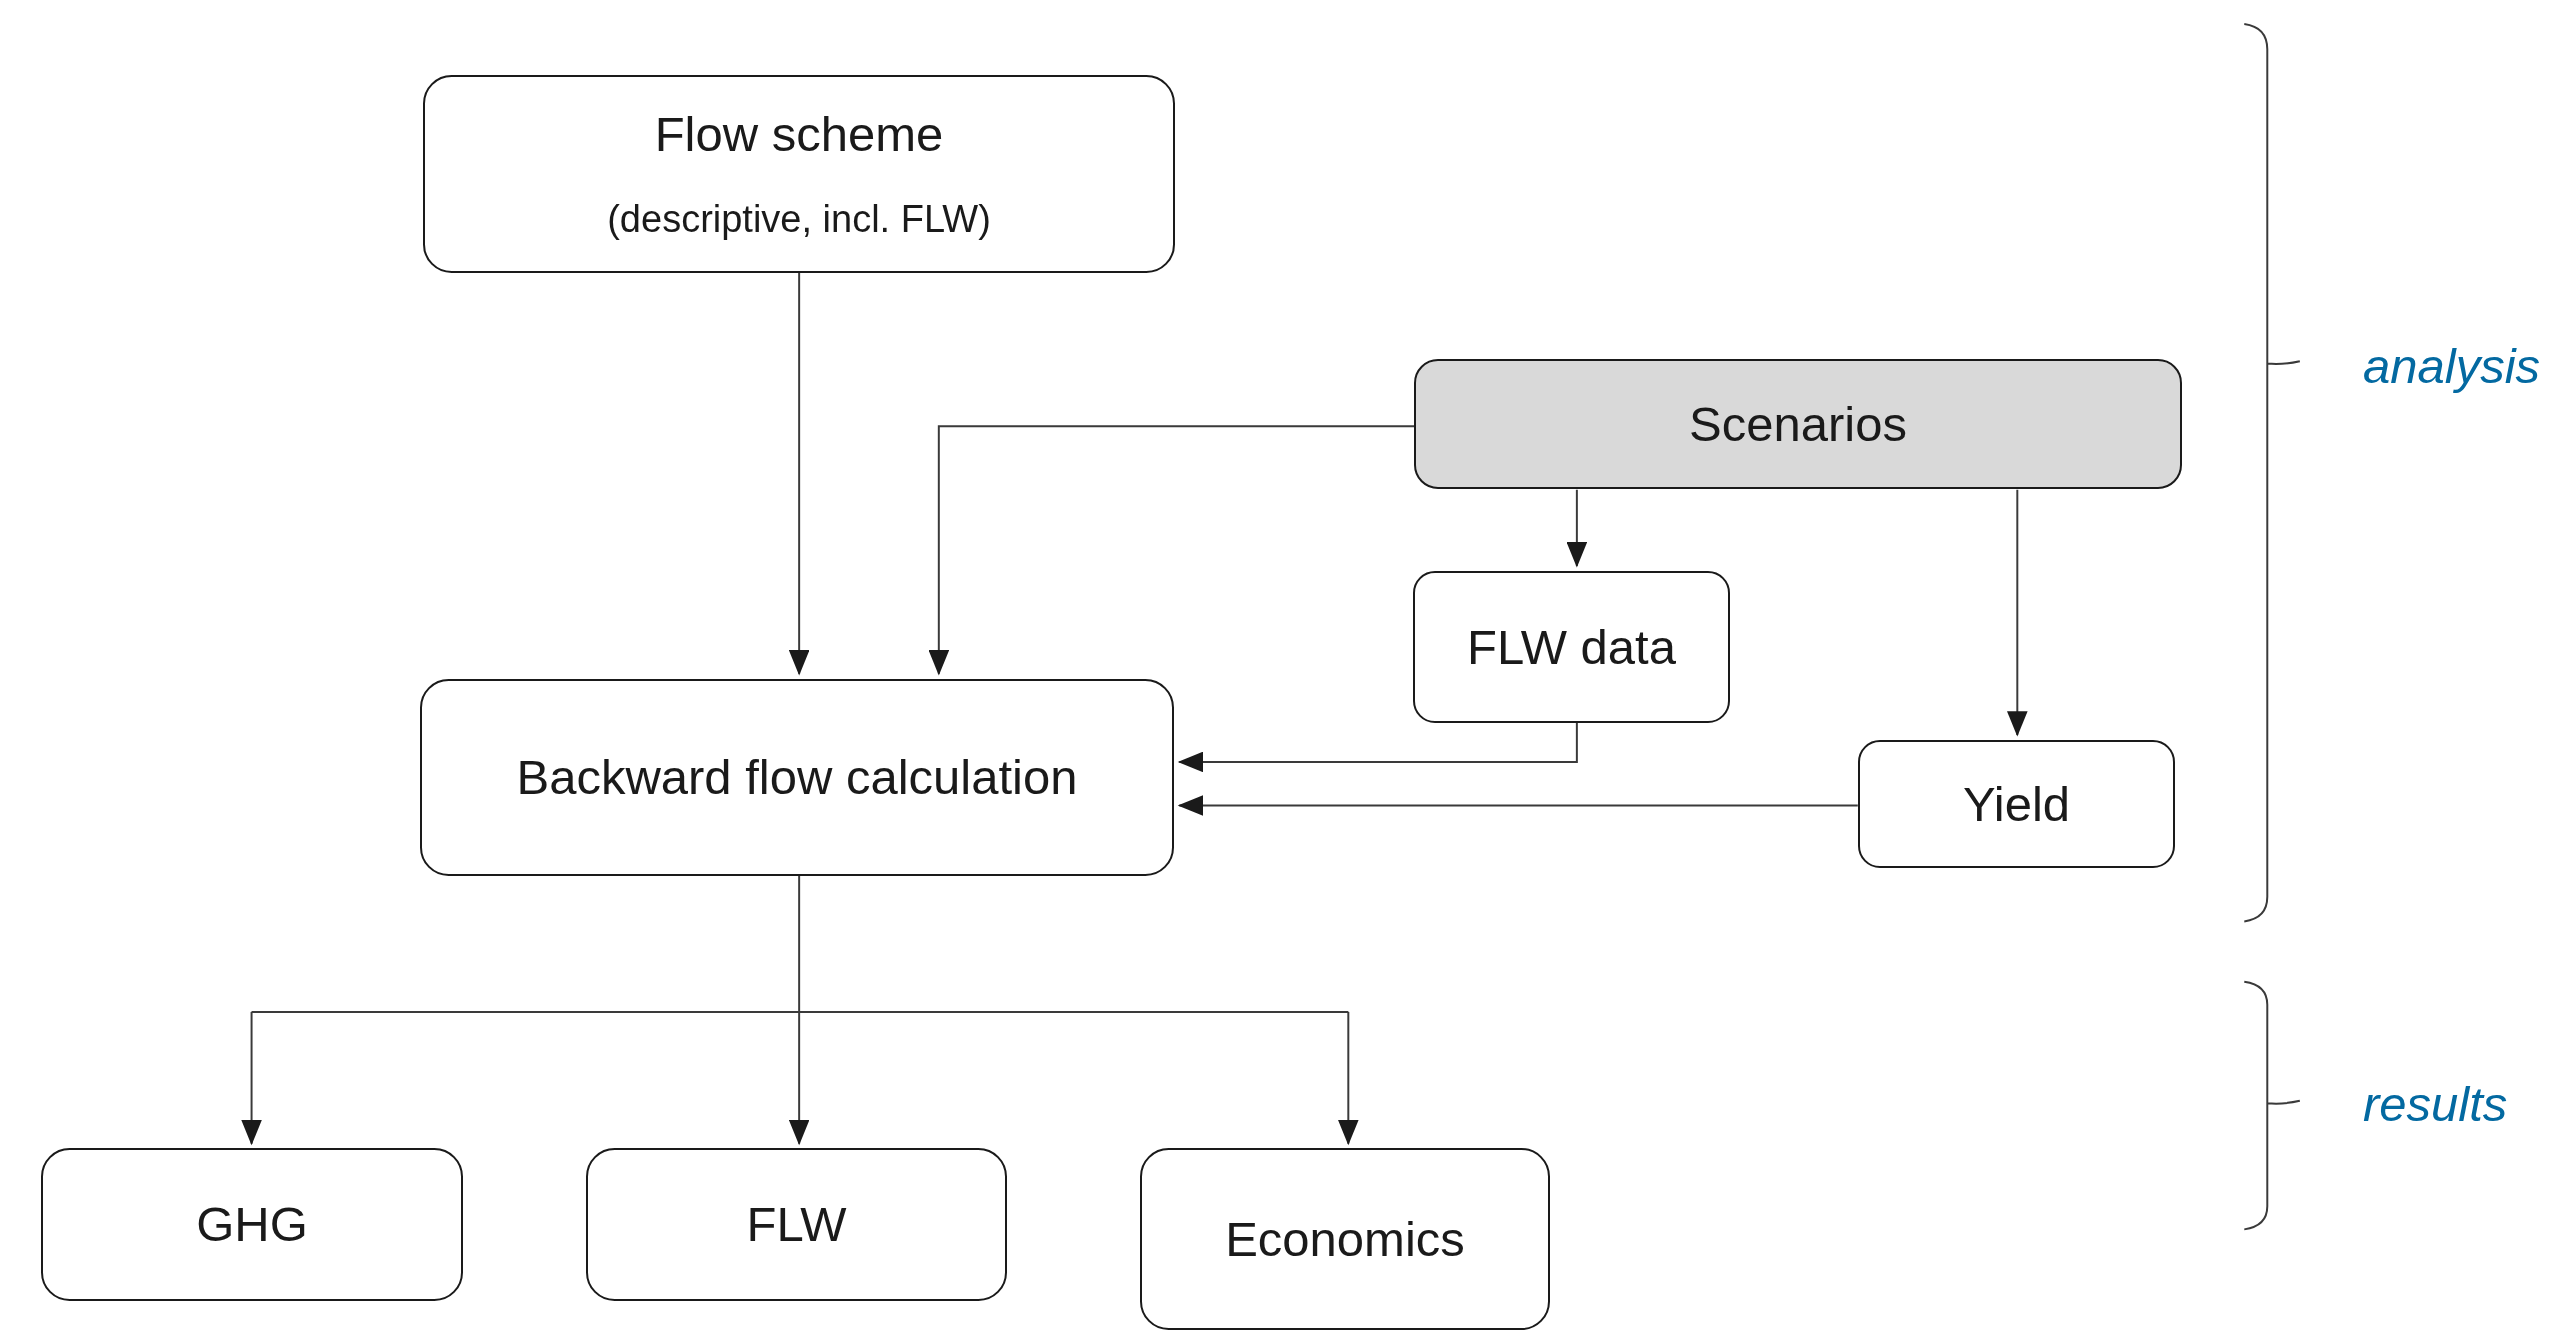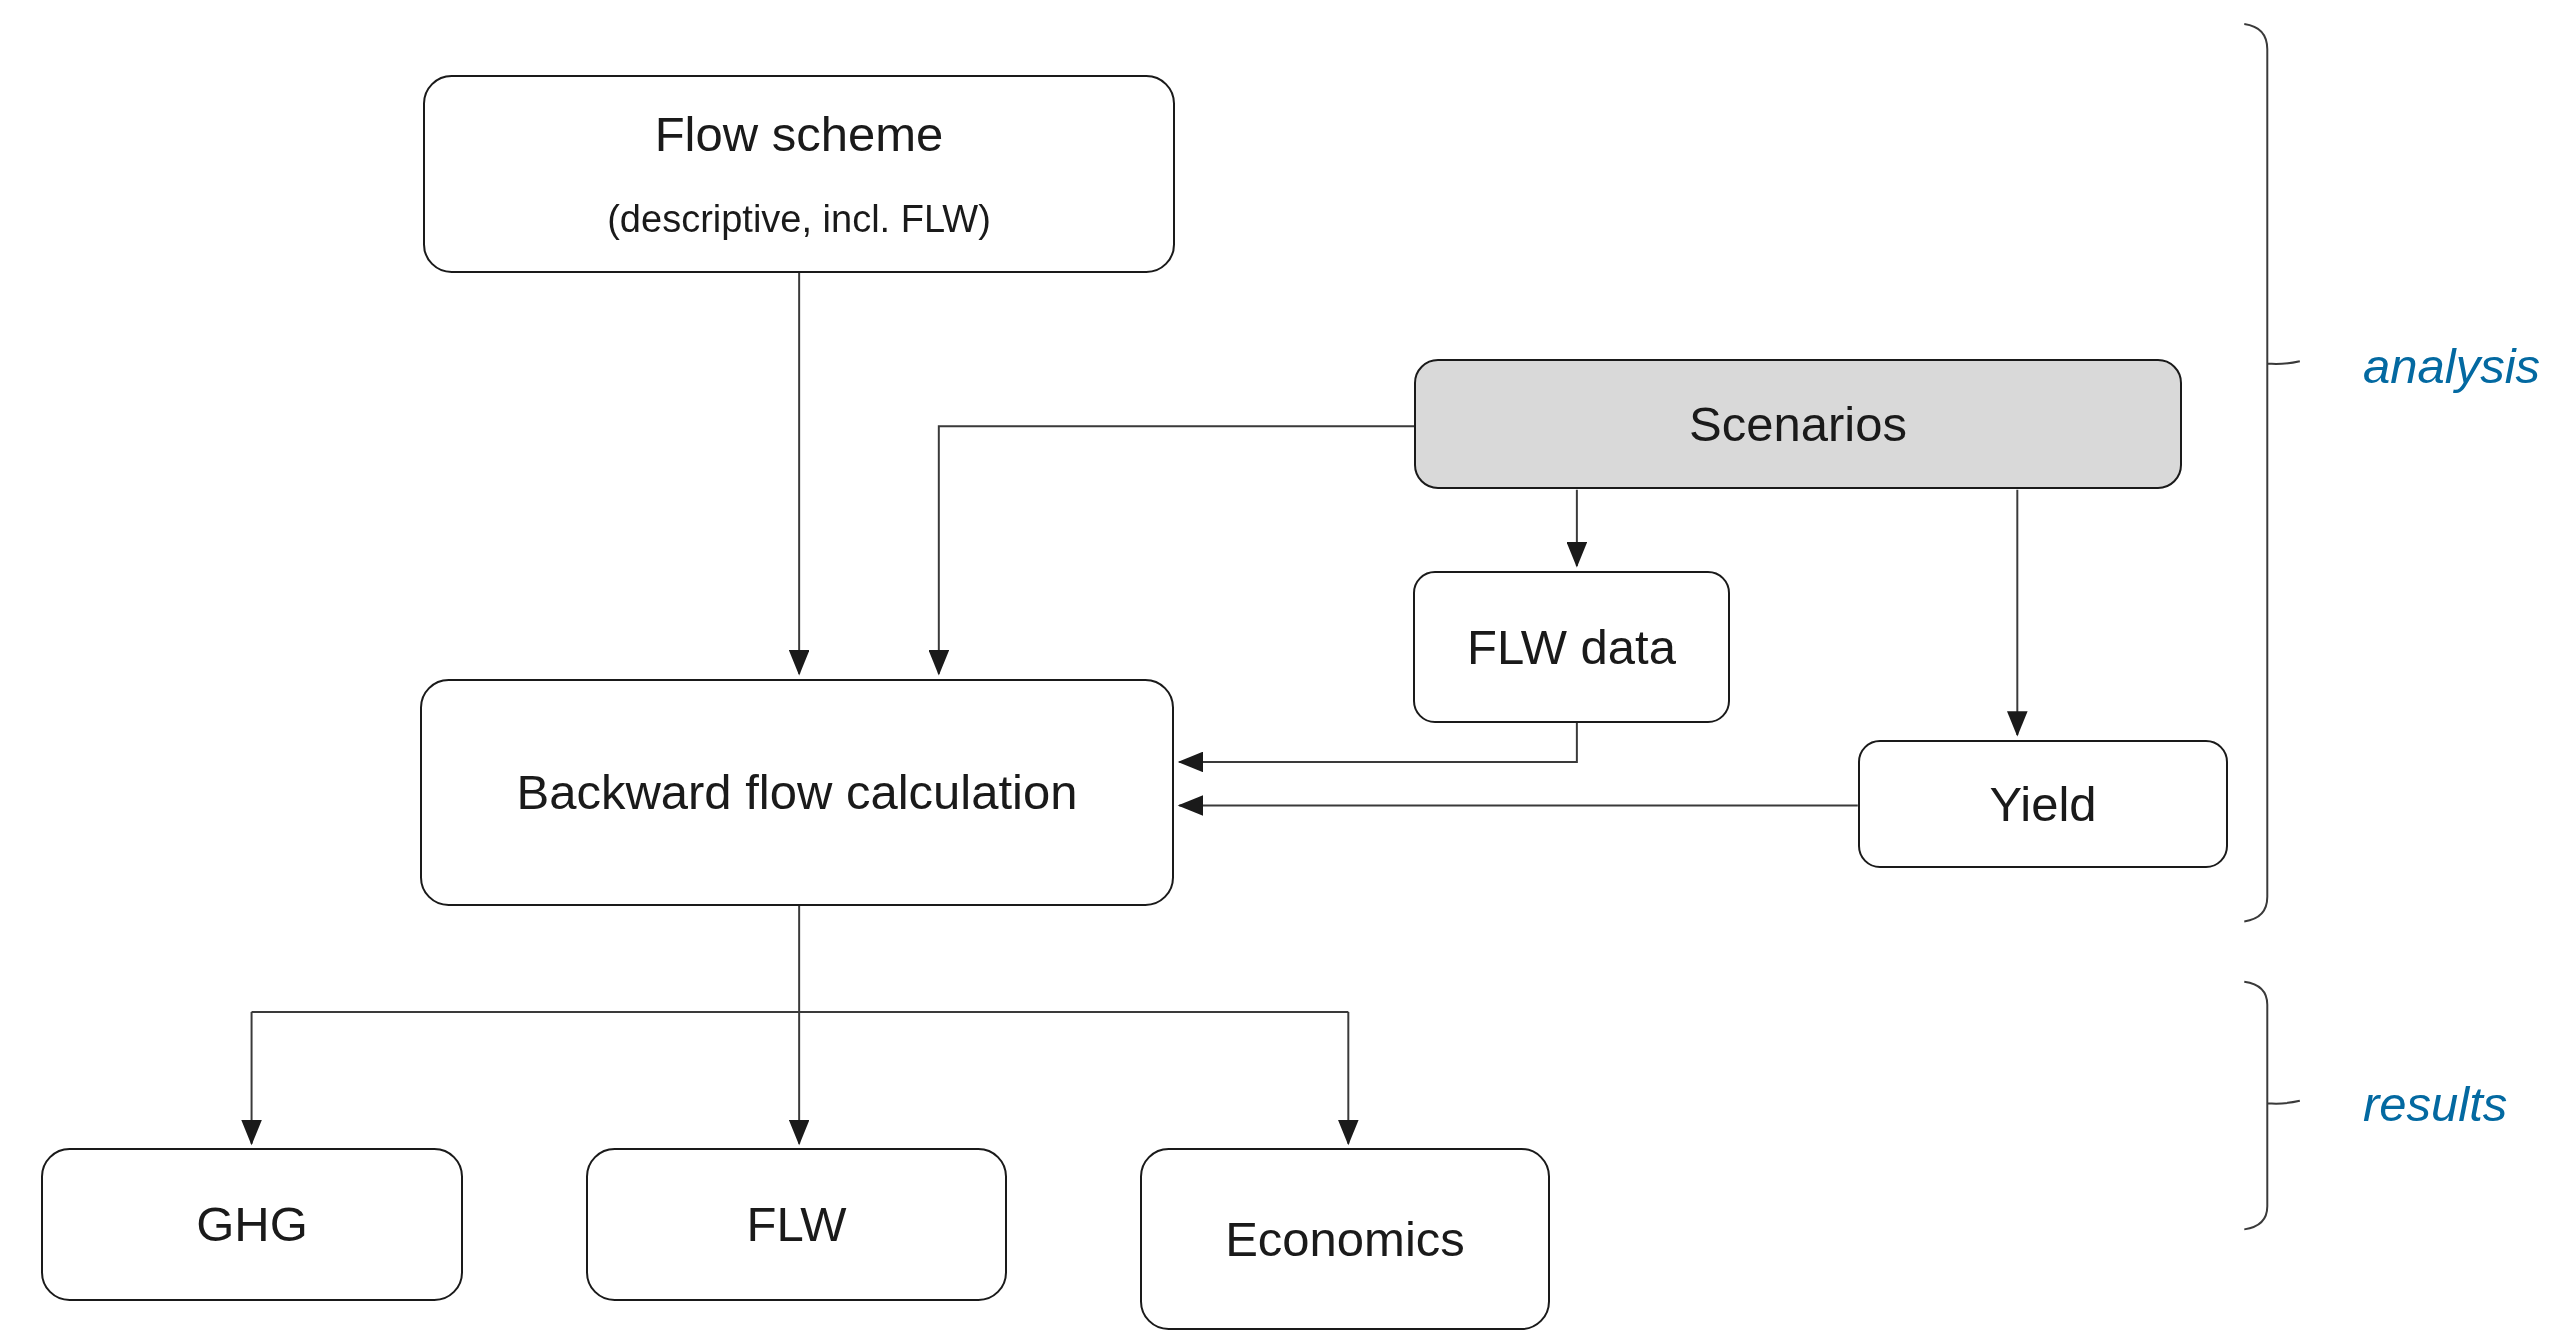--- a/index.html
+++ b/index.html
@@ -41,22 +41,22 @@
     line-height: 1.15;
   }
   .node.small { border-radius: 22px; }
   .node-title { font-size: 49px; }
   .node-subtitle { font-size: 38px; margin-top: 8px; }
   .node-label { font-size: 49px; }
 
   #node-flow-scheme { left: 423px;  top: 75px;   width: 752px; height: 198px; gap: 27px; }
   #node-scenarios   { left: 1414px; top: 359px;  width: 768px; height: 130px; background: #d9d9d9; border-radius: 24px; }
   #node-flw-data    { left: 1413px; top: 571px;  width: 317px; height: 152px; }
-  #node-yield       { left: 1858px; top: 740px;  width: 370px; height: 128px; }
-  #node-backward    { left: 420px;  top: 679px;  width: 754px; height: 227px; }
+  #node-yield       { left: 1858px; top: 740px;  width: 317px; height: 128px; }
+  #node-backward    { left: 420px;  top: 679px;  width: 754px; height: 197px; }
   #node-ghg         { left: 41px;   top: 1148px; width: 422px; height: 153px; }
   #node-flw         { left: 586px;  top: 1148px; width: 421px; height: 153px; }
   #node-economics   { left: 1140px; top: 1148px; width: 410px; height: 182px; }
 
   .bracket-label {
     position: absolute;
     font-style: italic;
     font-size: 49px;
     color: #0369a1;
     display: flex;

